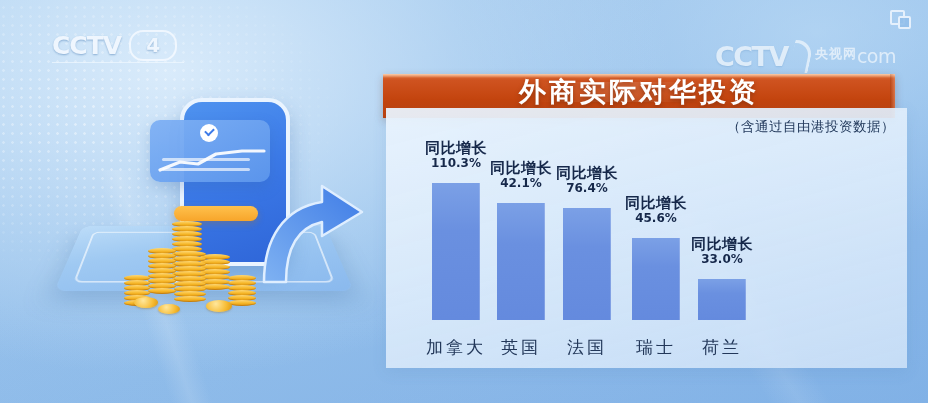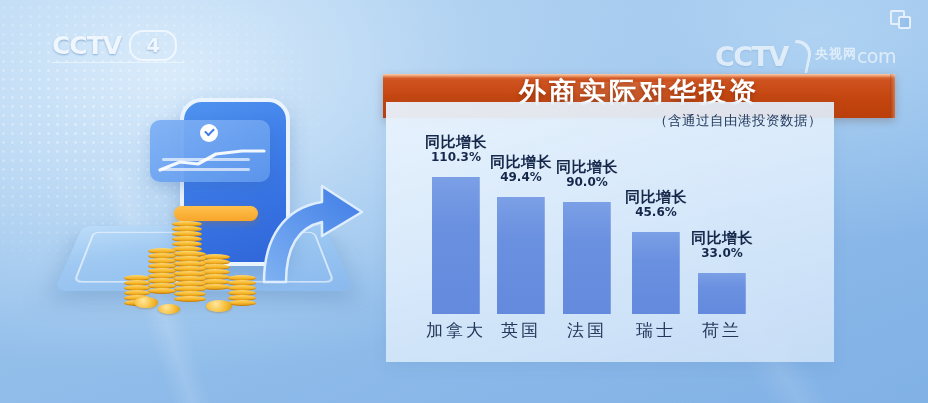--- a/index.html
+++ b/index.html
@@ -144,21 +144,21 @@
   .banner .sheen{
     position:absolute;left:0;top:8px;width:100%;height:20px;pointer-events:none;
     background:linear-gradient(100deg,rgba(255,255,255,0) 30%,rgba(255,255,255,.13) 46%,rgba(255,255,255,0) 62%);
   }
   .banner h1{
     position:relative;margin:0;color:#fff;font-size:27px;font-weight:bold;letter-spacing:3px;
     text-shadow:0 2px 4px rgba(110,40,10,.55);
   }
 
   .panel{
-    position:absolute;left:386px;top:102px;width:448px;height:260px;
+    position:absolute;left:386px;top:108px;width:521px;height:260px;
     background:linear-gradient(165deg,rgba(233,243,253,.95) 0%,rgba(221,236,251,.92) 45%,rgba(208,227,248,.86) 100%);
     box-shadow:0 4px 14px rgba(70,120,175,.12);
   }
   .subtitle{
     position:absolute;right:12px;top:10px;font-size:13.5px;color:#233a5c;letter-spacing:.5px;
     white-space:nowrap;
   }
   .plot{position:absolute;left:0;top:0;width:483px;height:260px;}
   .bar-group{position:absolute;bottom:48px;width:48px;}
   .bar{
@@ -166,21 +166,21 @@
     box-shadow:inset -1px 0 0 rgba(255,255,255,.18);
   }
   .blabel{
     position:absolute;left:50%;transform:translateX(-50%);bottom:100%;
     text-align:center;white-space:nowrap;color:#16284a;font-weight:bold;line-height:1.12;
     padding-bottom:13px;
   }
   .blabel .t{font-size:15px;letter-spacing:.5px;}
   .blabel .v{font-size:12px;font-family:"DejaVu Sans",sans-serif;letter-spacing:0;}
   .cat{
-    position:absolute;left:50%;transform:translateX(-50%);top:100%;margin-top:5px;
+    position:absolute;left:50%;transform:translateX(-50%);top:100%;margin-top:16px;
     white-space:nowrap;font-size:17px;color:#23385a;letter-spacing:3px;
   }
 </style>
 </head>
 <body>
 
 <div id="stage">
 
   <div class="dots"></div>
   <div class="streak s1"></div>
@@ -313,29 +313,29 @@
           <div class="blabel">
             <div class="t">同比增长</div>
             <div class="v">110.3%</div>
           </div>
           <div class="bar" style="height: 137px;"></div>
           <div class="cat">加拿大</div>
         </div>
         <div class="bar-group" style="left: 111px;">
           <div class="blabel">
             <div class="t">同比增长</div>
-            <div class="v">49.4%</div>
+            <div class="v">42.1%</div>
           </div>
           <div class="bar" style="height: 117px;"></div>
           <div class="cat">英国</div>
         </div>
         <div class="bar-group" style="left: 177px;">
           <div class="blabel">
             <div class="t">同比增长</div>
-            <div class="v">90.0%</div>
+            <div class="v">76.4%</div>
           </div>
           <div class="bar" style="height: 112px;"></div>
           <div class="cat">法国</div>
         </div>
         <div class="bar-group" style="left: 246px;">
           <div class="blabel">
             <div class="t">同比增长</div>
             <div class="v">45.6%</div>
           </div>
           <div class="bar" style="height: 82px;"></div>

